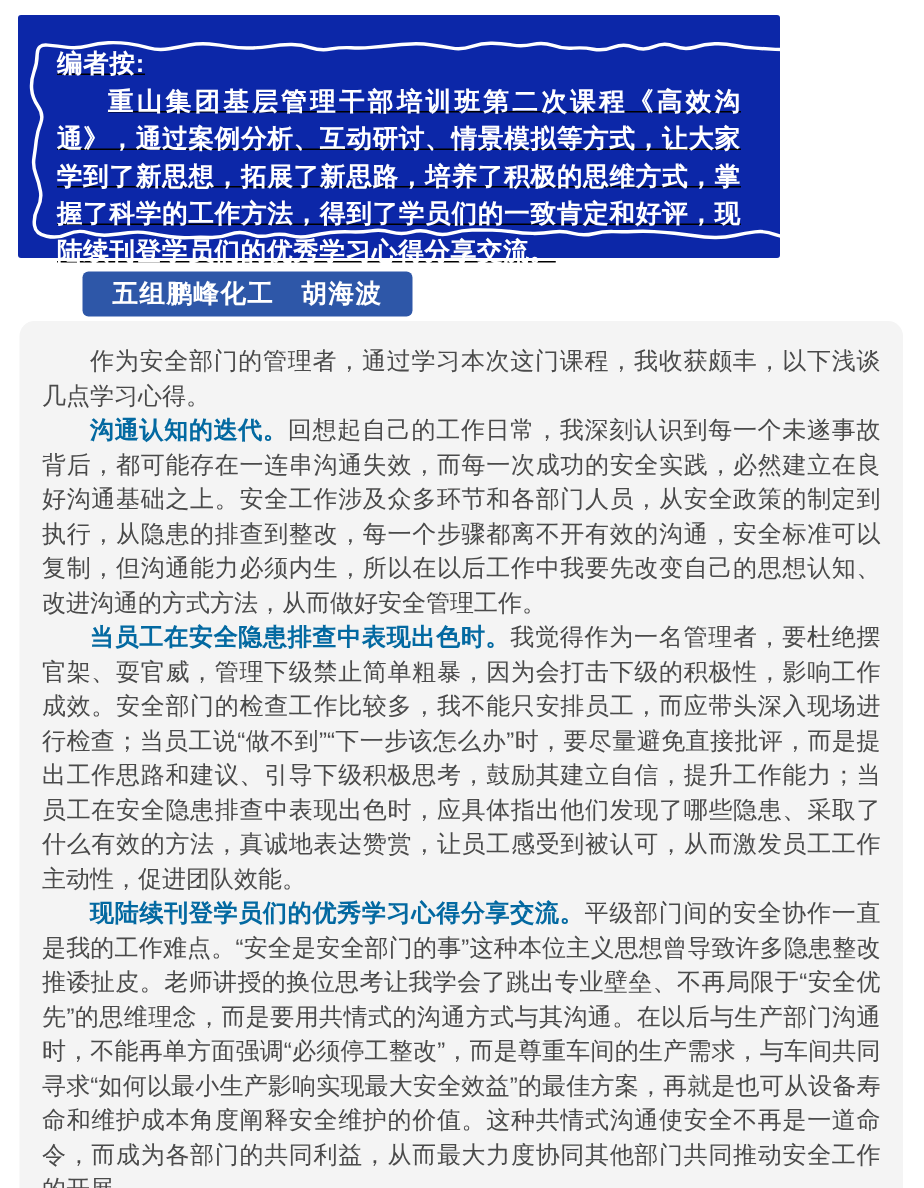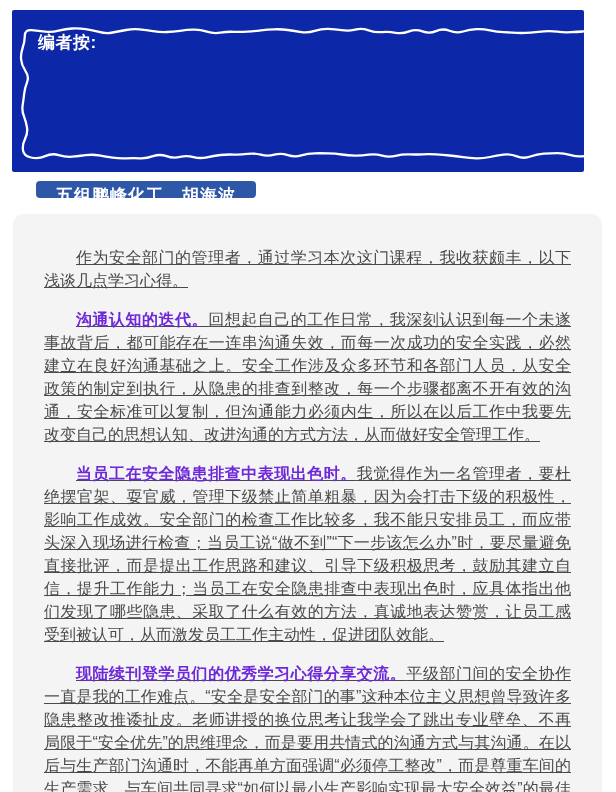--- a/index.html
+++ b/index.html
@@ -3,63 +3,64 @@
 <meta charset="utf-8">
 <style>
   html,body{margin:0;padding:0;}
   body{
     width:616px;height:792px;position:relative;overflow:hidden;
     background:#ffffff;
     font-family:"Liberation Sans","DejaVu Sans",sans-serif;
   }
   
   .editor-box{
-    position:absolute;left:12px;top:10px;width:572px;height:162px;
-    background:#0c27a8;border-radius:2px;box-sizing:border-box;
+    position:absolute;left:12px;top:10px;width:508px;height:162px;
+    background:#0c27a8;border-radius:2px;box-sizing:border-box;text-decoration:underline;
   }
   .editor-box svg.squiggle{
     position:absolute;left:0;top:0;width:592px;height:162px;display:block;
   }
   .editor-content{
     position:relative;padding:20px 26px 0 26px;
     color:#ffffff;font-weight:bold;font-size:17px;line-height:25px;
     letter-spacing:0.5px;
   }
   .editor-label{display:block;}
   .editor-text{margin:0;text-indent:2em;text-align:justify;}
   
   .author-badge{
-    position:absolute;left:36px;top:181px;height:17px;
+    position:absolute;left:55px;top:181px;height:30px;
     background:#2e57a8;border-radius:4px;
     color:#ffffff;font-weight:bold;font-size:17px;line-height:30px;
     padding:0 20px;letter-spacing:1px;
   }
   
   .content-panel{
     position:absolute;left:13px;top:214px;width:589px;height:600px;
     background:#f4f4f4;border-radius:10px;box-sizing:border-box;
     padding:16px 15px 0 15px;
   }
   .article-body p.para{
-    margin:16px;font-size:16px;line-height:23px;color:#4a4a4a;
-    text-indent:2em;text-align:justify;text-align-last:left;text-decoration:underline;
+    margin:0;font-size:16px;line-height:23px;color:#4a4a4a;
+    text-indent:2em;text-align:justify;text-align-last:left;
   }
   .article-body p.para b.lead{
-    font-weight:bold;color:#6d28d9;
+    font-weight:bold;color:#0369a1;
   }
 </style>
 </head>
 <body>
 
 <div class="editor-box">
   <svg class="squiggle" viewBox="0 0 592 162" preserveAspectRatio="none">
       <path d="M 12.8 25.9 Q 13.0 19.4 19.7 20.1 Q 26.5 20.7 33.2 21.6 Q 40.0 22.4 46.7 20.6 Q 53.4 18.8 60.2 18.5 Q 66.9 18.2 73.6 19.1 Q 80.4 20.0 87.1 21.9 Q 93.9 23.8 100.6 22.5 Q 107.3 21.3 114.1 20.0 Q 120.8 18.7 127.5 19.3 Q 134.3 19.9 141.0 21.1 Q 147.8 22.2 154.5 22.0 Q 161.2 21.9 168.0 20.9 Q 174.7 19.8 181.5 19.7 Q 188.2 19.5 194.9 21.7 Q 201.7 23.9 208.4 22.7 Q 215.1 21.5 221.9 21.8 Q 228.6 22.2 235.4 21.6 Q 242.1 21.1 248.8 20.3 Q 255.6 19.5 262.3 19.3 Q 269.0 19.0 275.8 20.0 Q 282.5 21.1 289.3 22.1 Q 296.0 23.2 302.7 20.9 Q 309.5 18.6 316.2 18.8 Q 323.0 19.0 329.7 20.1 Q 336.4 21.2 343.2 19.6 Q 349.9 18.0 356.6 20.3 Q 363.4 22.7 370.1 22.1 Q 376.9 21.5 383.6 22.8 Q 390.3 24.0 397.1 21.4 Q 403.8 18.9 410.5 21.4 Q 417.3 24.0 424.0 21.1 Q 430.8 18.1 437.5 20.8 Q 444.2 23.4 451.0 21.5 Q 457.7 19.5 464.5 19.2 Q 471.2 18.9 477.9 20.3 Q 484.7 21.8 491.4 22.1 Q 498.1 22.5 504.9 22.9 Q 511.6 23.2 518.4 22.6 Q 525.1 22.0 531.8 21.4 Q 538.6 20.8 545.3 21.7 Q 552.0 22.5 558.8 22.2 Q 565.5 21.9 570.7 21.5 Q 575.9 21.0 579.3 26.7 Q 582.8 32.4 579.1 38.0 Q 575.4 43.7 578.6 49.4 Q 581.9 55.1 581.5 60.8 Q 581.0 66.5 581.8 72.1 Q 582.6 77.8 582.2 83.5 Q 581.8 89.2 582.0 94.9 Q 582.2 100.5 580.0 106.2 Q 577.8 111.9 579.1 117.6 Q 580.4 123.3 579.4 129.0 Q 578.5 134.6 578.8 140.0 Q 579.0 145.3 572.3 146.1 Q 565.5 147.0 558.8 145.1 Q 552.0 143.2 545.3 143.1 Q 538.6 143.1 531.8 143.6 Q 525.1 144.0 518.4 146.5 Q 511.6 149.0 504.9 146.4 Q 498.1 143.7 491.4 144.6 Q 484.7 145.5 477.9 147.0 Q 471.2 148.4 464.5 148.3 Q 457.7 148.2 451.0 147.2 Q 444.2 146.2 437.5 145.5 Q 430.8 144.8 424.0 144.4 Q 417.3 143.9 410.5 144.3 Q 403.8 144.6 397.1 144.4 Q 390.3 144.2 383.6 145.8 Q 376.9 147.4 370.1 145.6 Q 363.4 143.8 356.6 144.7 Q 349.9 145.7 343.2 145.6 Q 336.4 145.6 329.7 144.5 Q 323.0 143.5 316.2 143.4 Q 309.5 143.2 302.7 143.3 Q 296.0 143.4 289.3 145.4 Q 282.5 147.4 275.8 145.1 Q 269.0 142.9 262.3 144.7 Q 255.6 146.6 248.8 144.7 Q 242.1 142.9 235.4 143.9 Q 228.6 144.9 221.9 144.6 Q 215.1 144.3 208.4 145.0 Q 201.7 145.8 194.9 147.3 Q 188.2 148.8 181.5 147.1 Q 174.7 145.4 168.0 146.9 Q 161.2 148.5 154.5 146.1 Q 147.8 143.8 141.0 146.2 Q 134.3 148.7 127.5 148.3 Q 120.8 148.0 114.1 148.4 Q 107.3 148.7 100.6 147.7 Q 93.9 146.7 87.1 145.4 Q 80.4 144.2 73.6 145.2 Q 66.9 146.2 60.2 146.7 Q 53.4 147.2 46.7 145.1 Q 40.0 143.0 33.2 146.1 Q 26.5 149.1 19.1 147.5 Q 11.8 146.0 11.0 140.3 Q 10.2 134.6 13.0 129.0 Q 15.9 123.3 15.0 117.6 Q 14.1 111.9 11.9 106.2 Q 9.7 100.5 10.7 94.9 Q 11.6 89.2 12.2 83.5 Q 12.9 77.8 15.1 72.1 Q 17.3 66.5 13.4 60.8 Q 9.5 55.1 9.1 49.4 Q 8.6 43.7 10.6 38.0 Q 12.7 32.4 12.8 25.9 Z" fill="none" stroke="#ffffff" stroke-width="2.3" stroke-linejoin="round" stroke-linecap="round"></path>
     </svg>
   <div class="editor-content">
     <span class="editor-label">编者按:</span>
+    <p class="editor-text">重山集团基层管理干部培训班第二次课程《高效沟通》，通过案例分析、互动研讨、情景模拟等方式，让大家学到了新思想，拓展了新思路，培养了积极的思维方式，掌握了科学的工作方法，得到了学员们的一致肯定和好评，现陆续刊登学员们的优秀学习心得分享交流。</p>
   </div>
 </div>
 
 <div class="author-badge">五组鹏峰化工　胡海波</div>
 
 <div class="content-panel">
   <div class="article-body">
       <p class="para">作为安全部门的管理者，通过学习本次这门课程，我收获颇丰，以下浅谈几点学习心得。</p>
       <p class="para"><b class="lead">沟通认知的迭代。</b>回想起自己的工作日常，我深刻认识到每一个未遂事故背后，都可能存在一连串沟通失效，而每一次成功的安全实践，必然建立在良好沟通基础之上。安全工作涉及众多环节和各部门人员，从安全政策的制定到执行，从隐患的排查到整改，每一个步骤都离不开有效的沟通，安全标准可以复制，但沟通能力必须内生，所以在以后工作中我要先改变自己的思想认知、改进沟通的方式方法，从而做好安全管理工作。</p>
       <p class="para"><b class="lead">当员工在安全隐患排查中表现出色时。</b>我觉得作为一名管理者，要杜绝摆官架、耍官威，管理下级禁止简单粗暴，因为会打击下级的积极性，影响工作成效。安全部门的检查工作比较多，我不能只安排员工，而应带头深入现场进行检查；当员工说“做不到”“下一步该怎么办”时，要尽量避免直接批评，而是提出工作思路和建议、引导下级积极思考，鼓励其建立自信，提升工作能力；当员工在安全隐患排查中表现出色时，应具体指出他们发现了哪些隐患、采取了什么有效的方法，真诚地表达赞赏，让员工感受到被认可，从而激发员工工作主动性，促进团队效能。</p>

